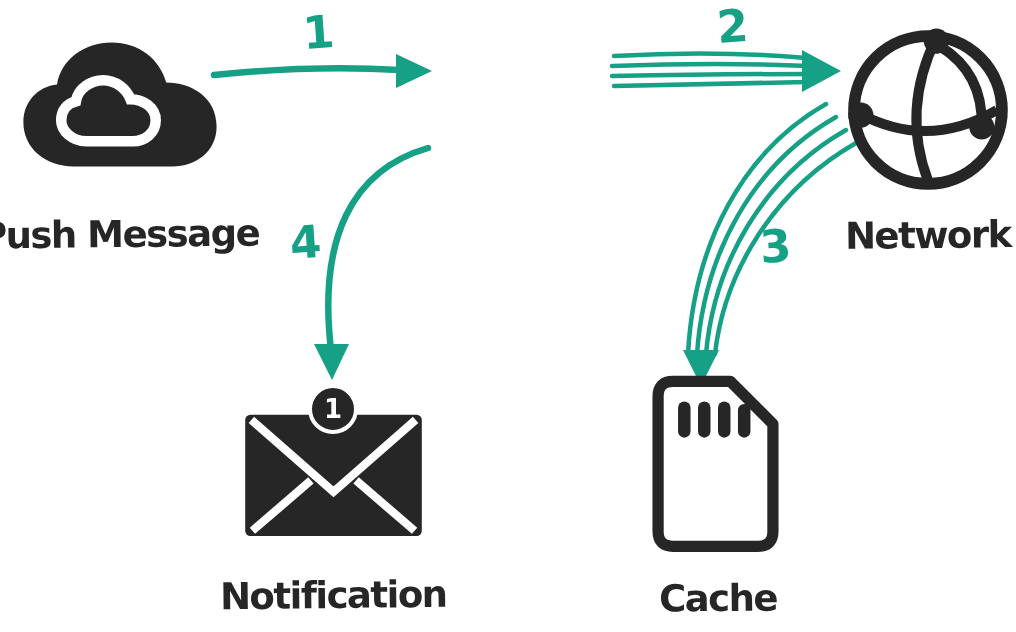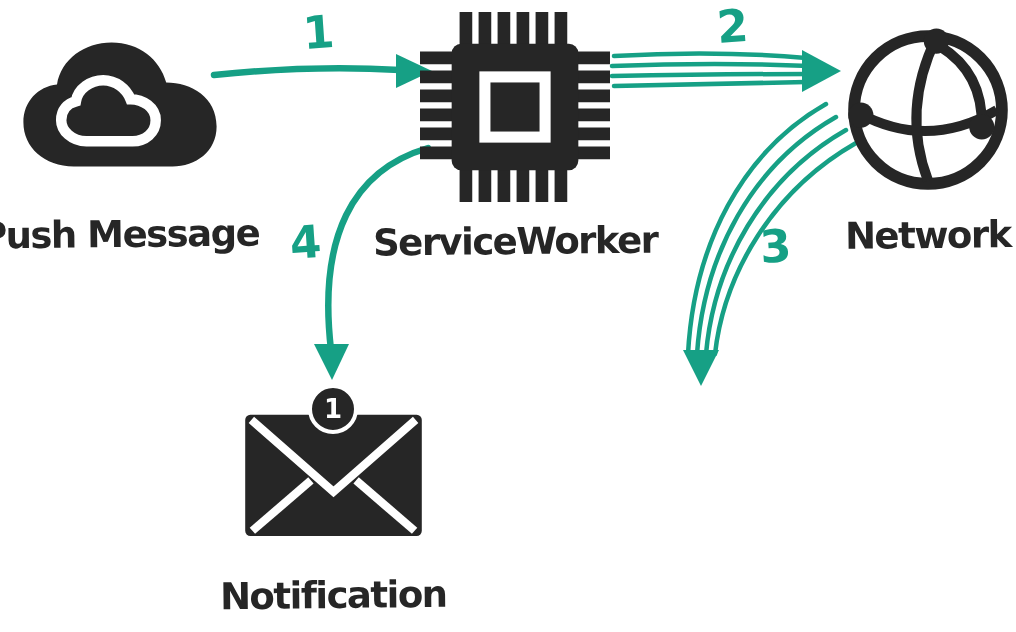--- a/index.html
+++ b/index.html
@@ -99,31 +99,20 @@
   <div class="arrow-num" style="left:290px;top:220px;">4</div>
 
   <div class="node" style="left:-5px;top:32px;width:250px;">
     <svg width="210" height="147" viewBox="0 0 100 70">
       <path class="ink-fill" d="M28,64 C14,64 4,55 4,43 C4,33 11,26 20,25 C22,13 33,5 46,5 C59,5 69,13 72,24 C84,24 96,31 96,45 C96,57 86,64 75,64 Z"></path>
       <path class="white-stroke" stroke-width="5" d="M34,52 C27,52 22,47 22,42 C22,37 25,34 29,33 C30,27 36,23 42,23 C48,23 53,27 55,32 C61,32 67,36 67,42 C67,48 62,52 56,52 Z"></path>
     </svg>
     <div class="node-label" style="margin-top:34px;">Push Message</div>
   </div>
 
-  <div class="node" style="left:390px;top:12px;width:250px;">
-    <svg width="190" height="190" viewBox="0 0 120 120">
-      <path class="ink-fill" d="M25 0h8v24h-8z M37 0h8v24h-8z M49 0h8v24h-8z M61 0h8v24h-8z M73 0h8v24h-8z M85 0h8v24h-8z
-               M25 96h8v24h-8z M37 96h8v24h-8z M49 96h8v24h-8z M61 96h8v24h-8z M73 96h8v24h-8z M85 96h8v24h-8z
-               M0 25h24v8h-24z M0 37h24v8h-24z M0 49h24v8h-24z M0 61h24v8h-24z M0 73h24v8h-24z M0 85h24v8h-24z
-               M96 25h24v8h-24z M96 37h24v8h-24z M96 49h24v8h-24z M96 61h24v8h-24z M96 73h24v8h-24z M96 85h24v8h-24z"></path>
-      <rect class="ink-fill" x="20" y="20" width="80" height="80" rx="6"></rect>
-      <rect class="white-stroke" stroke-width="7" x="41" y="41" width="38" height="38"></rect>
-    </svg>
-    <div class="node-label" style="margin-top:18px;">ServiceWorker</div>
-  </div>
 
   <div class="node" style="left:833px;top:26px;width:190px;">
     <svg width="168" height="168" viewBox="0 0 100 100">
       <circle class="ink-stroke" stroke-width="7" cx="50" cy="50" r="44"></circle>
       <path class="ink-stroke" stroke-width="6" d="M9,52 Q50,74 91,50"></path>
       <path class="ink-stroke" stroke-width="6" d="M55,7 Q34,50 50,92"></path>
       <path class="ink-stroke" stroke-width="6" d="M57,12 Q83,28 82,60"></path>
       <circle class="ink-fill" cx="55" cy="9" r="7.5"></circle>
       <circle class="ink-fill" cx="10" cy="53" r="7.5"></circle>
       <circle class="ink-fill" cx="82" cy="60" r="7.5"></circle>
@@ -137,14 +126,24 @@
       <svg width="185" height="154" viewBox="0 0 180 150" style="margin-top:8px;display:block;">
         <rect class="ink-fill" x="4" y="28" width="172" height="118" rx="5"></rect>
         <path class="white-stroke" stroke-width="8" d="M10,33 L90,103 L170,33"></path>
         <path class="white-stroke" stroke-width="8" d="M11,141 L68,92"></path>
         <path class="white-stroke" stroke-width="8" d="M169,141 L112,92"></path>
       </svg>
     </div>
     <div class="node-label" style="margin-top:34px;">Notification</div>
   </div>
 
+  <div class="node" style="left:630px;top:374px;width:175px;">
+    <svg width="150" height="181" viewBox="0 0 120 145">
+      <path class="ink-stroke" stroke-width="9" stroke-linejoin="round" d="M24,6 H70 L104,40 V126 Q104,138 92,138 H24 Q12,138 12,126 V18 Q12,6 24,6 Z"></path>
+      <rect class="ink-fill" x="28" y="22" width="10" height="29" rx="5"></rect>
+      <rect class="ink-fill" x="44" y="22" width="10" height="29" rx="5"></rect>
+      <rect class="ink-fill" x="60" y="22" width="10" height="29" rx="5"></rect>
+      <rect class="ink-fill" x="76" y="24" width="10" height="27" rx="5"></rect>
+    </svg>
+    <div class="node-label" style="margin-top:22px;">Cache</div>
+  </div>
 
 </div>
 
 </body></html>

